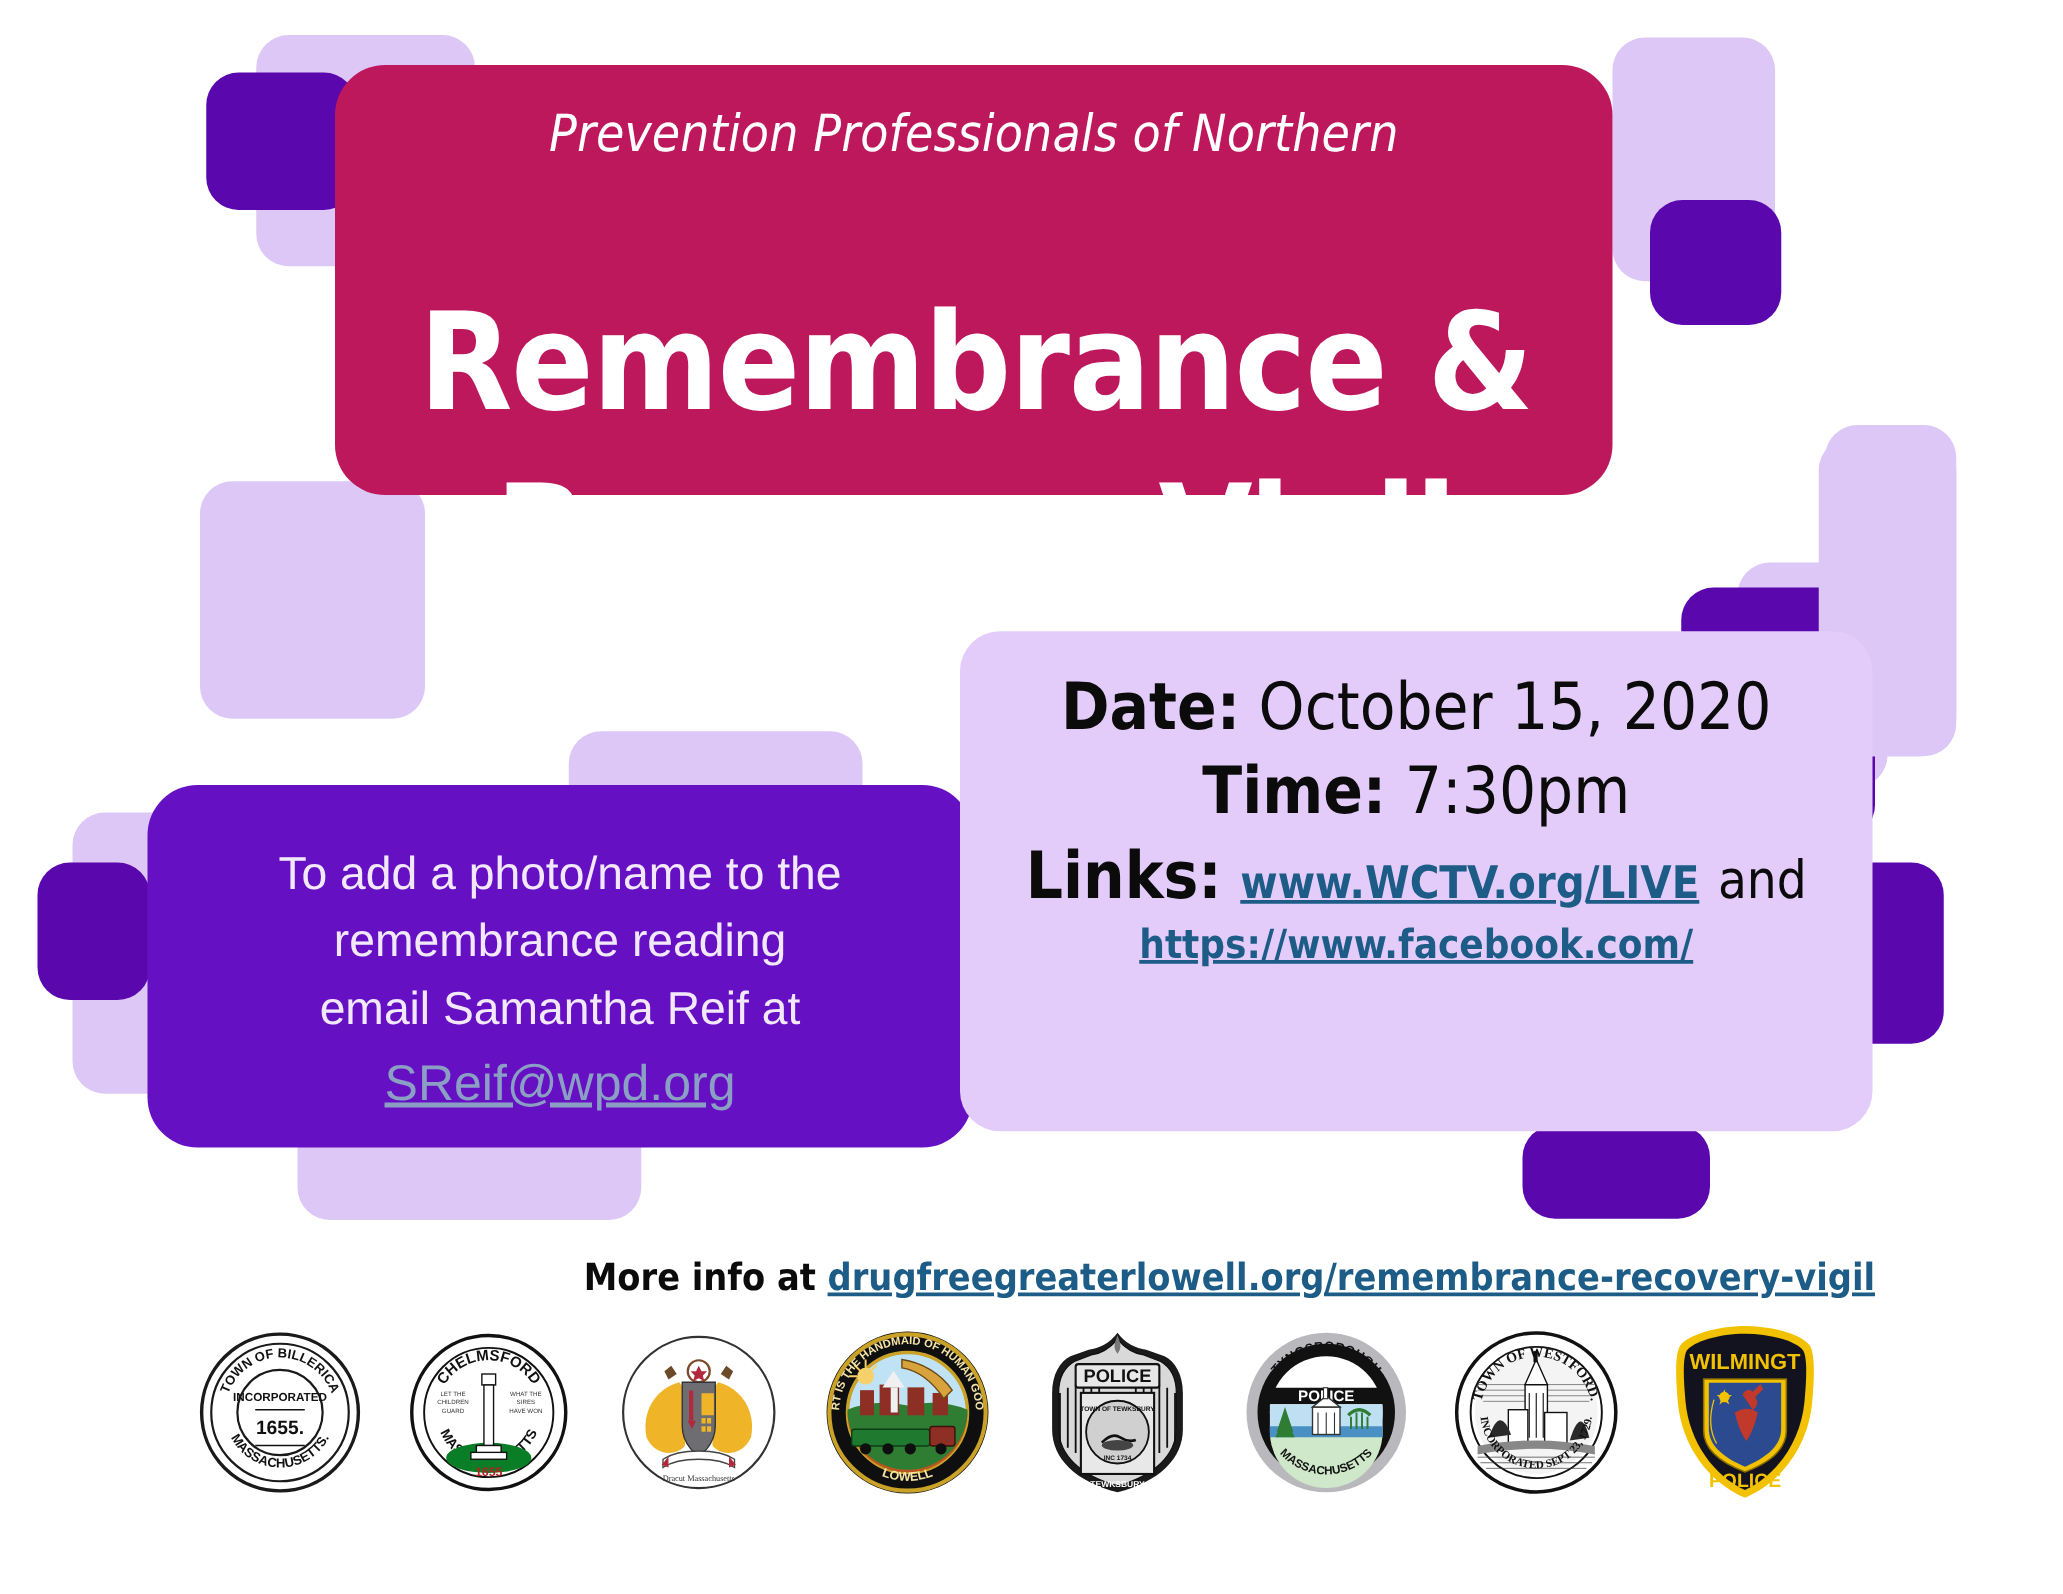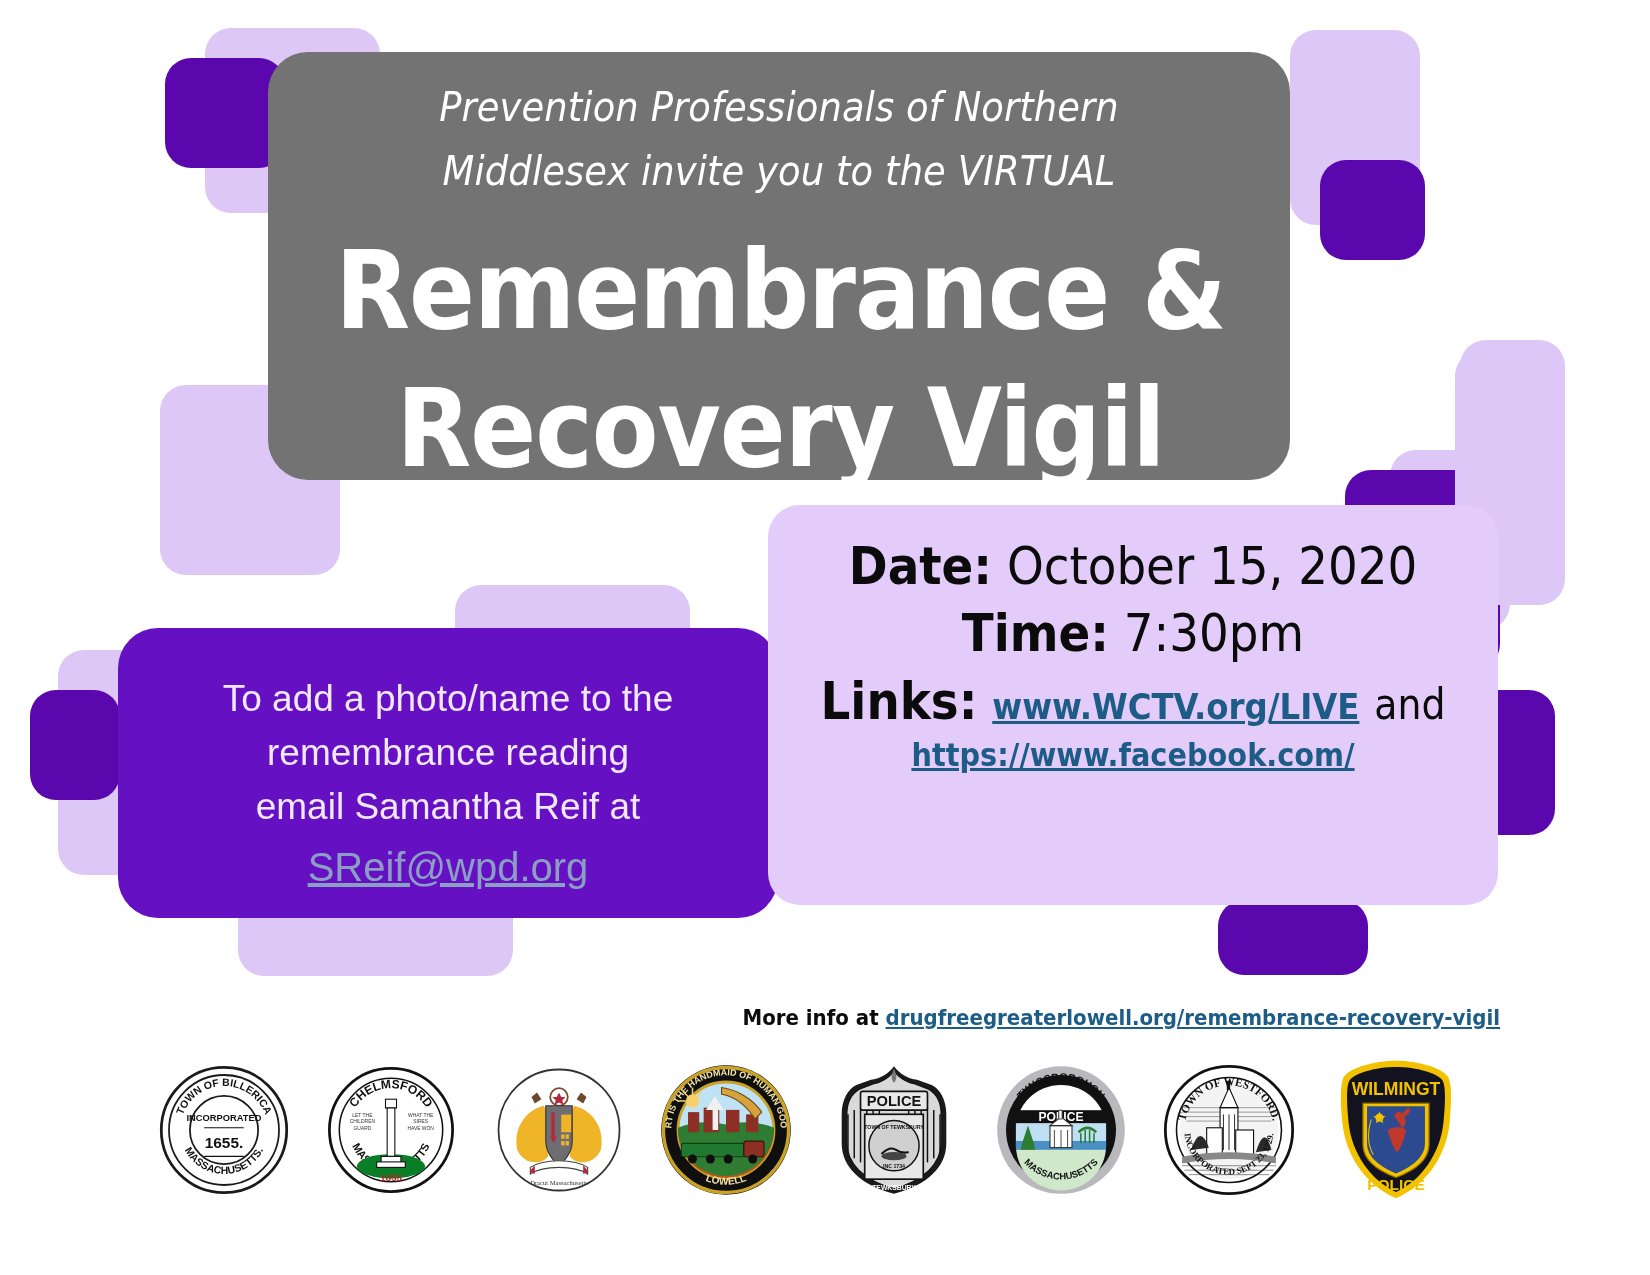--- a/index.html
+++ b/index.html
@@ -15,23 +15,23 @@
     background:#ffffff;overflow:hidden;
   }
   
   .deco{position:absolute;border-radius:26px;}
   .deco.lav{background:#DCC7F6;}
   .deco.dark{background:#5A07AD;}
 
   
   .panel{position:absolute;}
   .panel-hero{
-    background:#737373;
+    background:#be185d;
     border-radius:40px;
-    left:268px;top:52px;width:1022px;height:428px;
+    left:268px;top:52px;width:1022px;height:344px;
     z-index:20;
   }
   .panel-left{
     background:#6610C4;
     border-radius:40px;
     left:118px;top:628px;width:660px;height:290px;
     z-index:20;
   }
   .panel-right{
     background:#E3CCFA;
@@ -106,21 +106,21 @@
     font-weight:bold;text-decoration:underline;white-space:nowrap;
     font-family:"Liberation Sans Narrow","DejaVu Sans Condensed","Liberation Sans", sans-serif;
     font-stretch:condensed;
   }
   .and{font-weight:normal;color:#0B0B0B;font-size:42px;}
 
   
   .moreinfo{
     position:absolute;left:0;right:0;top:1005px;
     text-align:right;padding-right:150px;
-    font-size:22px;font-weight:bold;color:#0B0B0B;
+    font-size:30px;font-weight:bold;color:#0B0B0B;
     font-family:"Liberation Sans Narrow","DejaVu Sans Condensed","Liberation Sans", sans-serif;
     font-stretch:condensed;
     z-index:40;
     white-space:nowrap;
   }
   .moreinfo .url-small{
     color:#1C5C86;text-decoration:underline;font-weight:bold;
   }
 
   
@@ -154,21 +154,20 @@
   <div class="deco dark" style="left:1345px; top:470px; width:155px; height:200px;"></div>
   <div class="deco lav" style="left:1455px; top:350px; width:110px; height:250px;"></div>
   <div class="deco lav" style="left:1462px; top:345px; width:100px; height:260px;"></div>
   <div class="deco lav" style="left:1460px; top:340px; width:105px; height:265px;"></div>
   <div class="deco dark" style="left:1420px; top:690px; width:135px; height:145px;"></div>
   <div class="deco dark" style="left:1218px; top:900px; width:150px; height:75px;"></div>
 
   <div class="panel panel-hero">
     <div class="invite">
       <div>Prevention Professionals of Northern</div>
-      <div>Middlesex invite you to the VIRTUAL</div>
     </div>
     <div class="hero-title">
       <span class="ln">Remembrance  &amp;</span>
       <span class="ln">Recovery Vigil</span>
     </div>
   </div>
 
   <div class="panel panel-left">
     <div class="left-text">
       <span class="ln">To add a photo/name to the</span>

